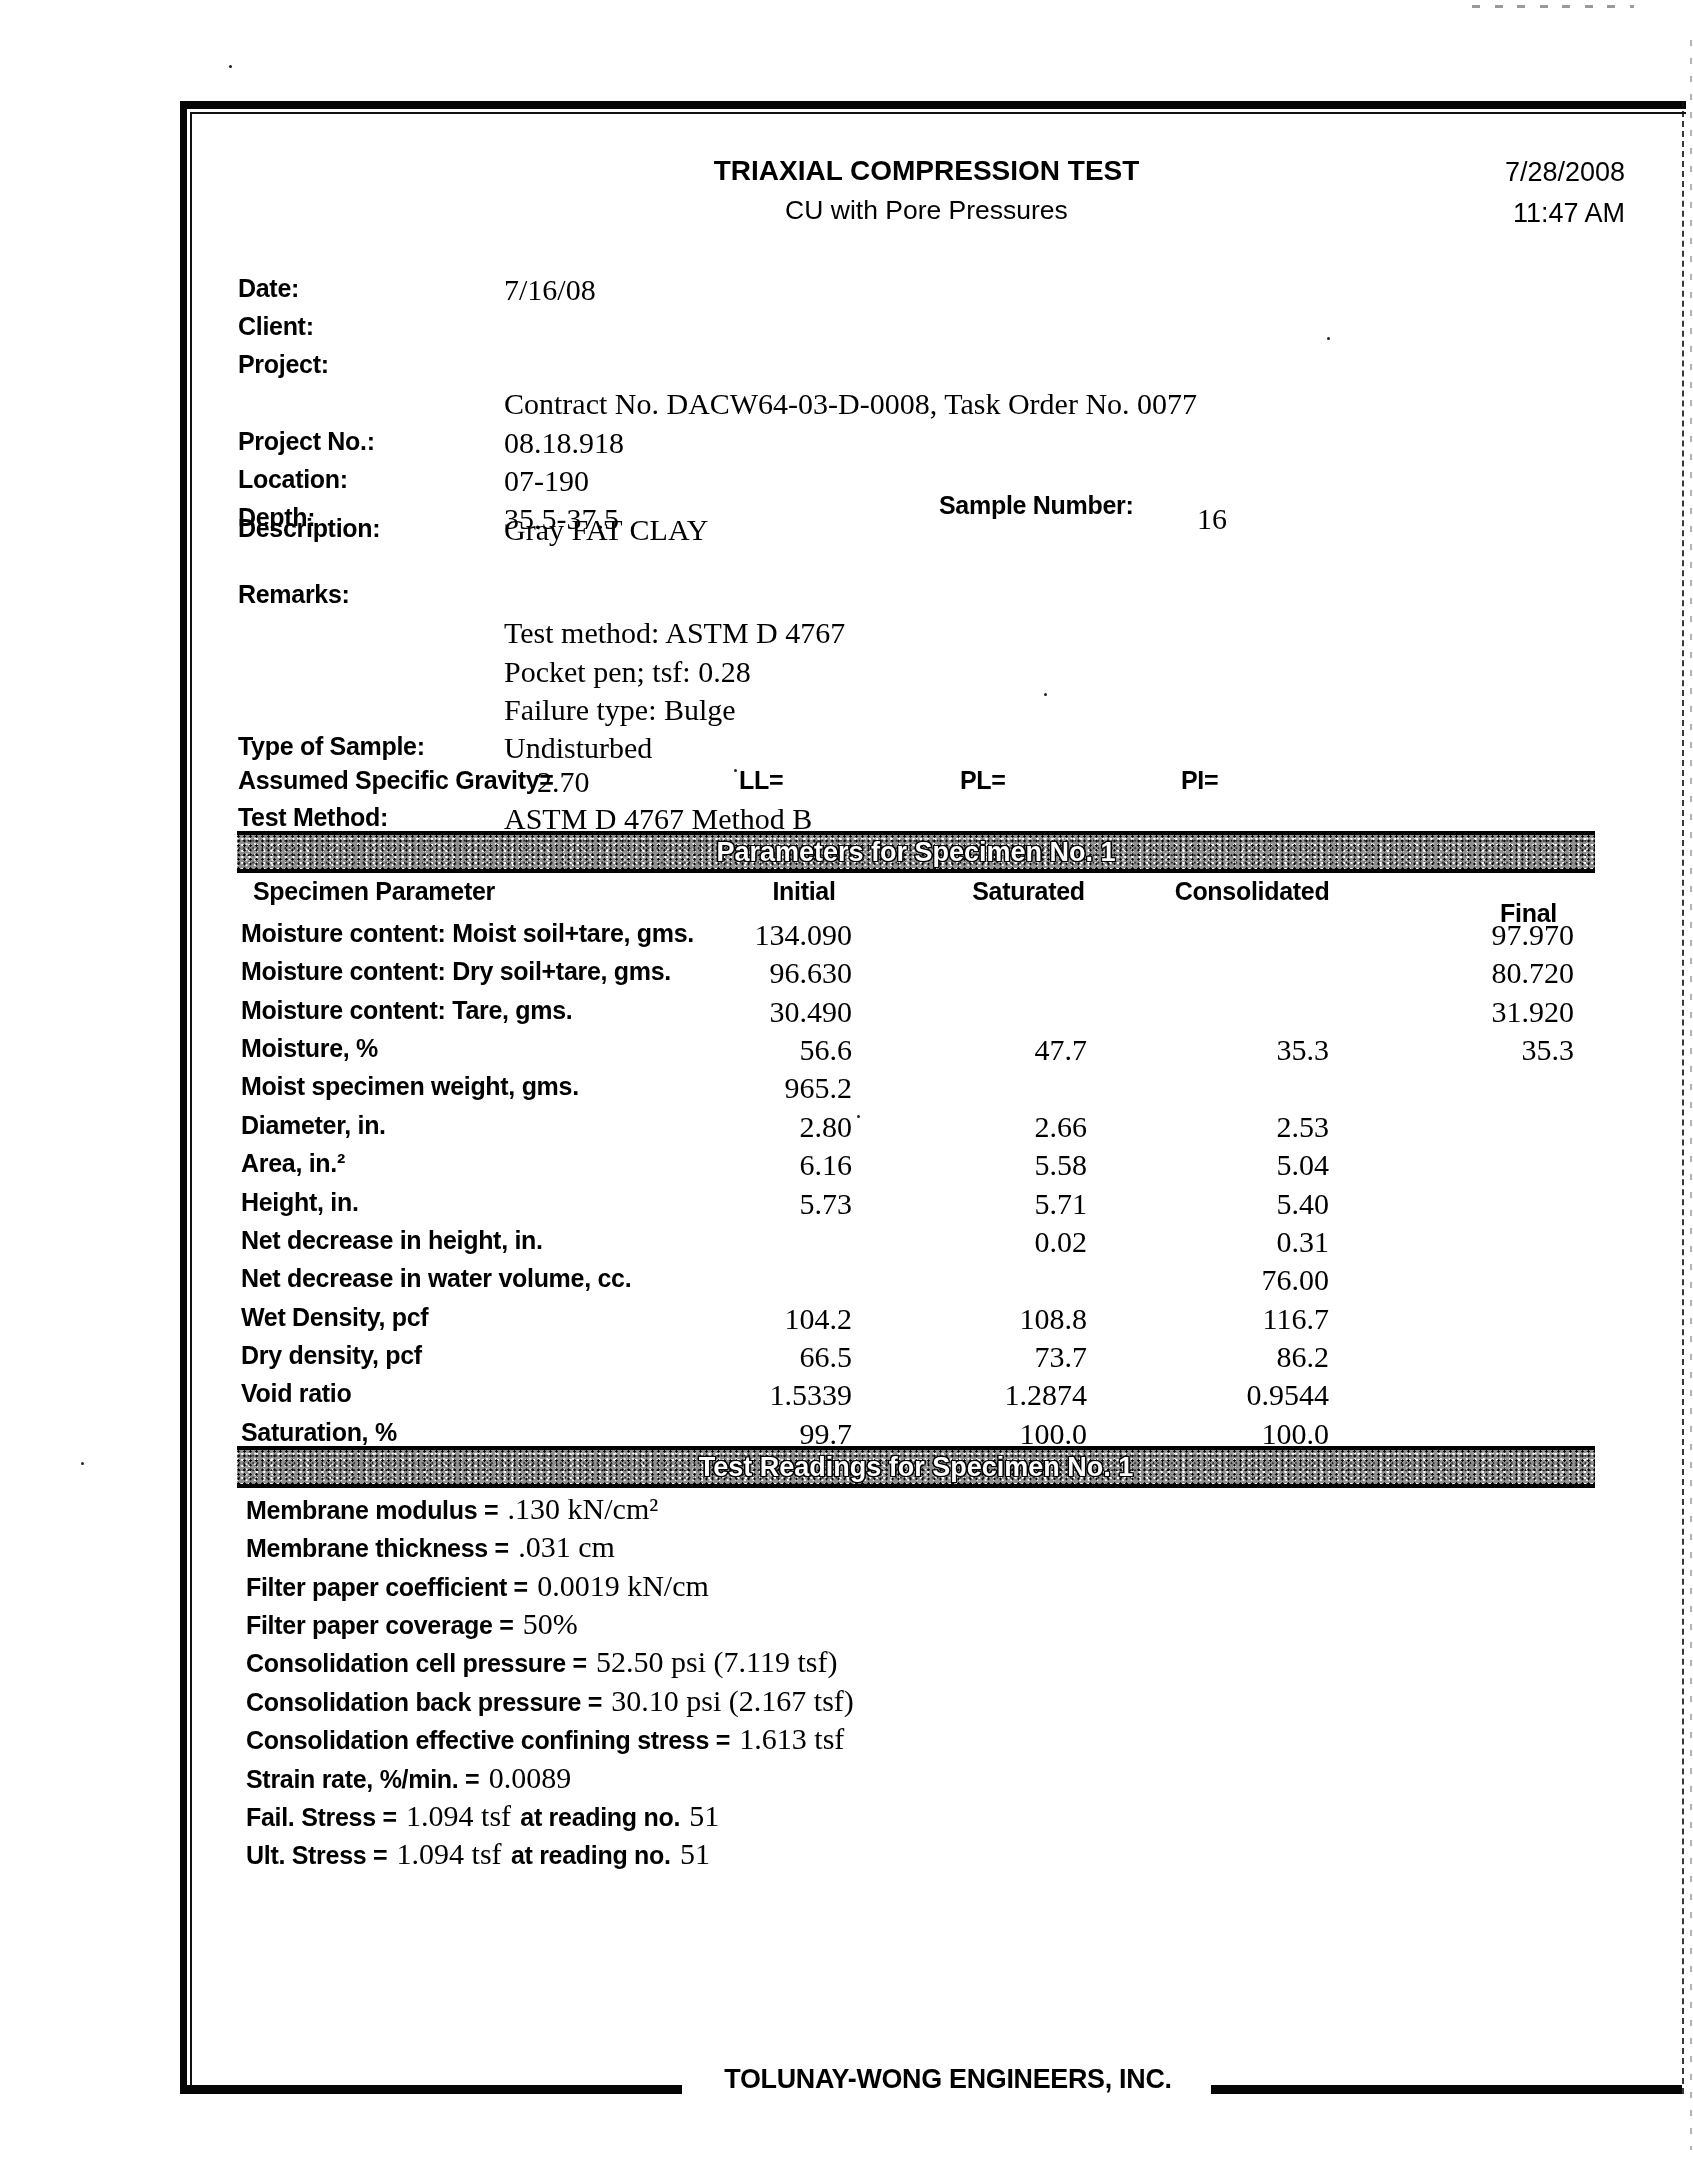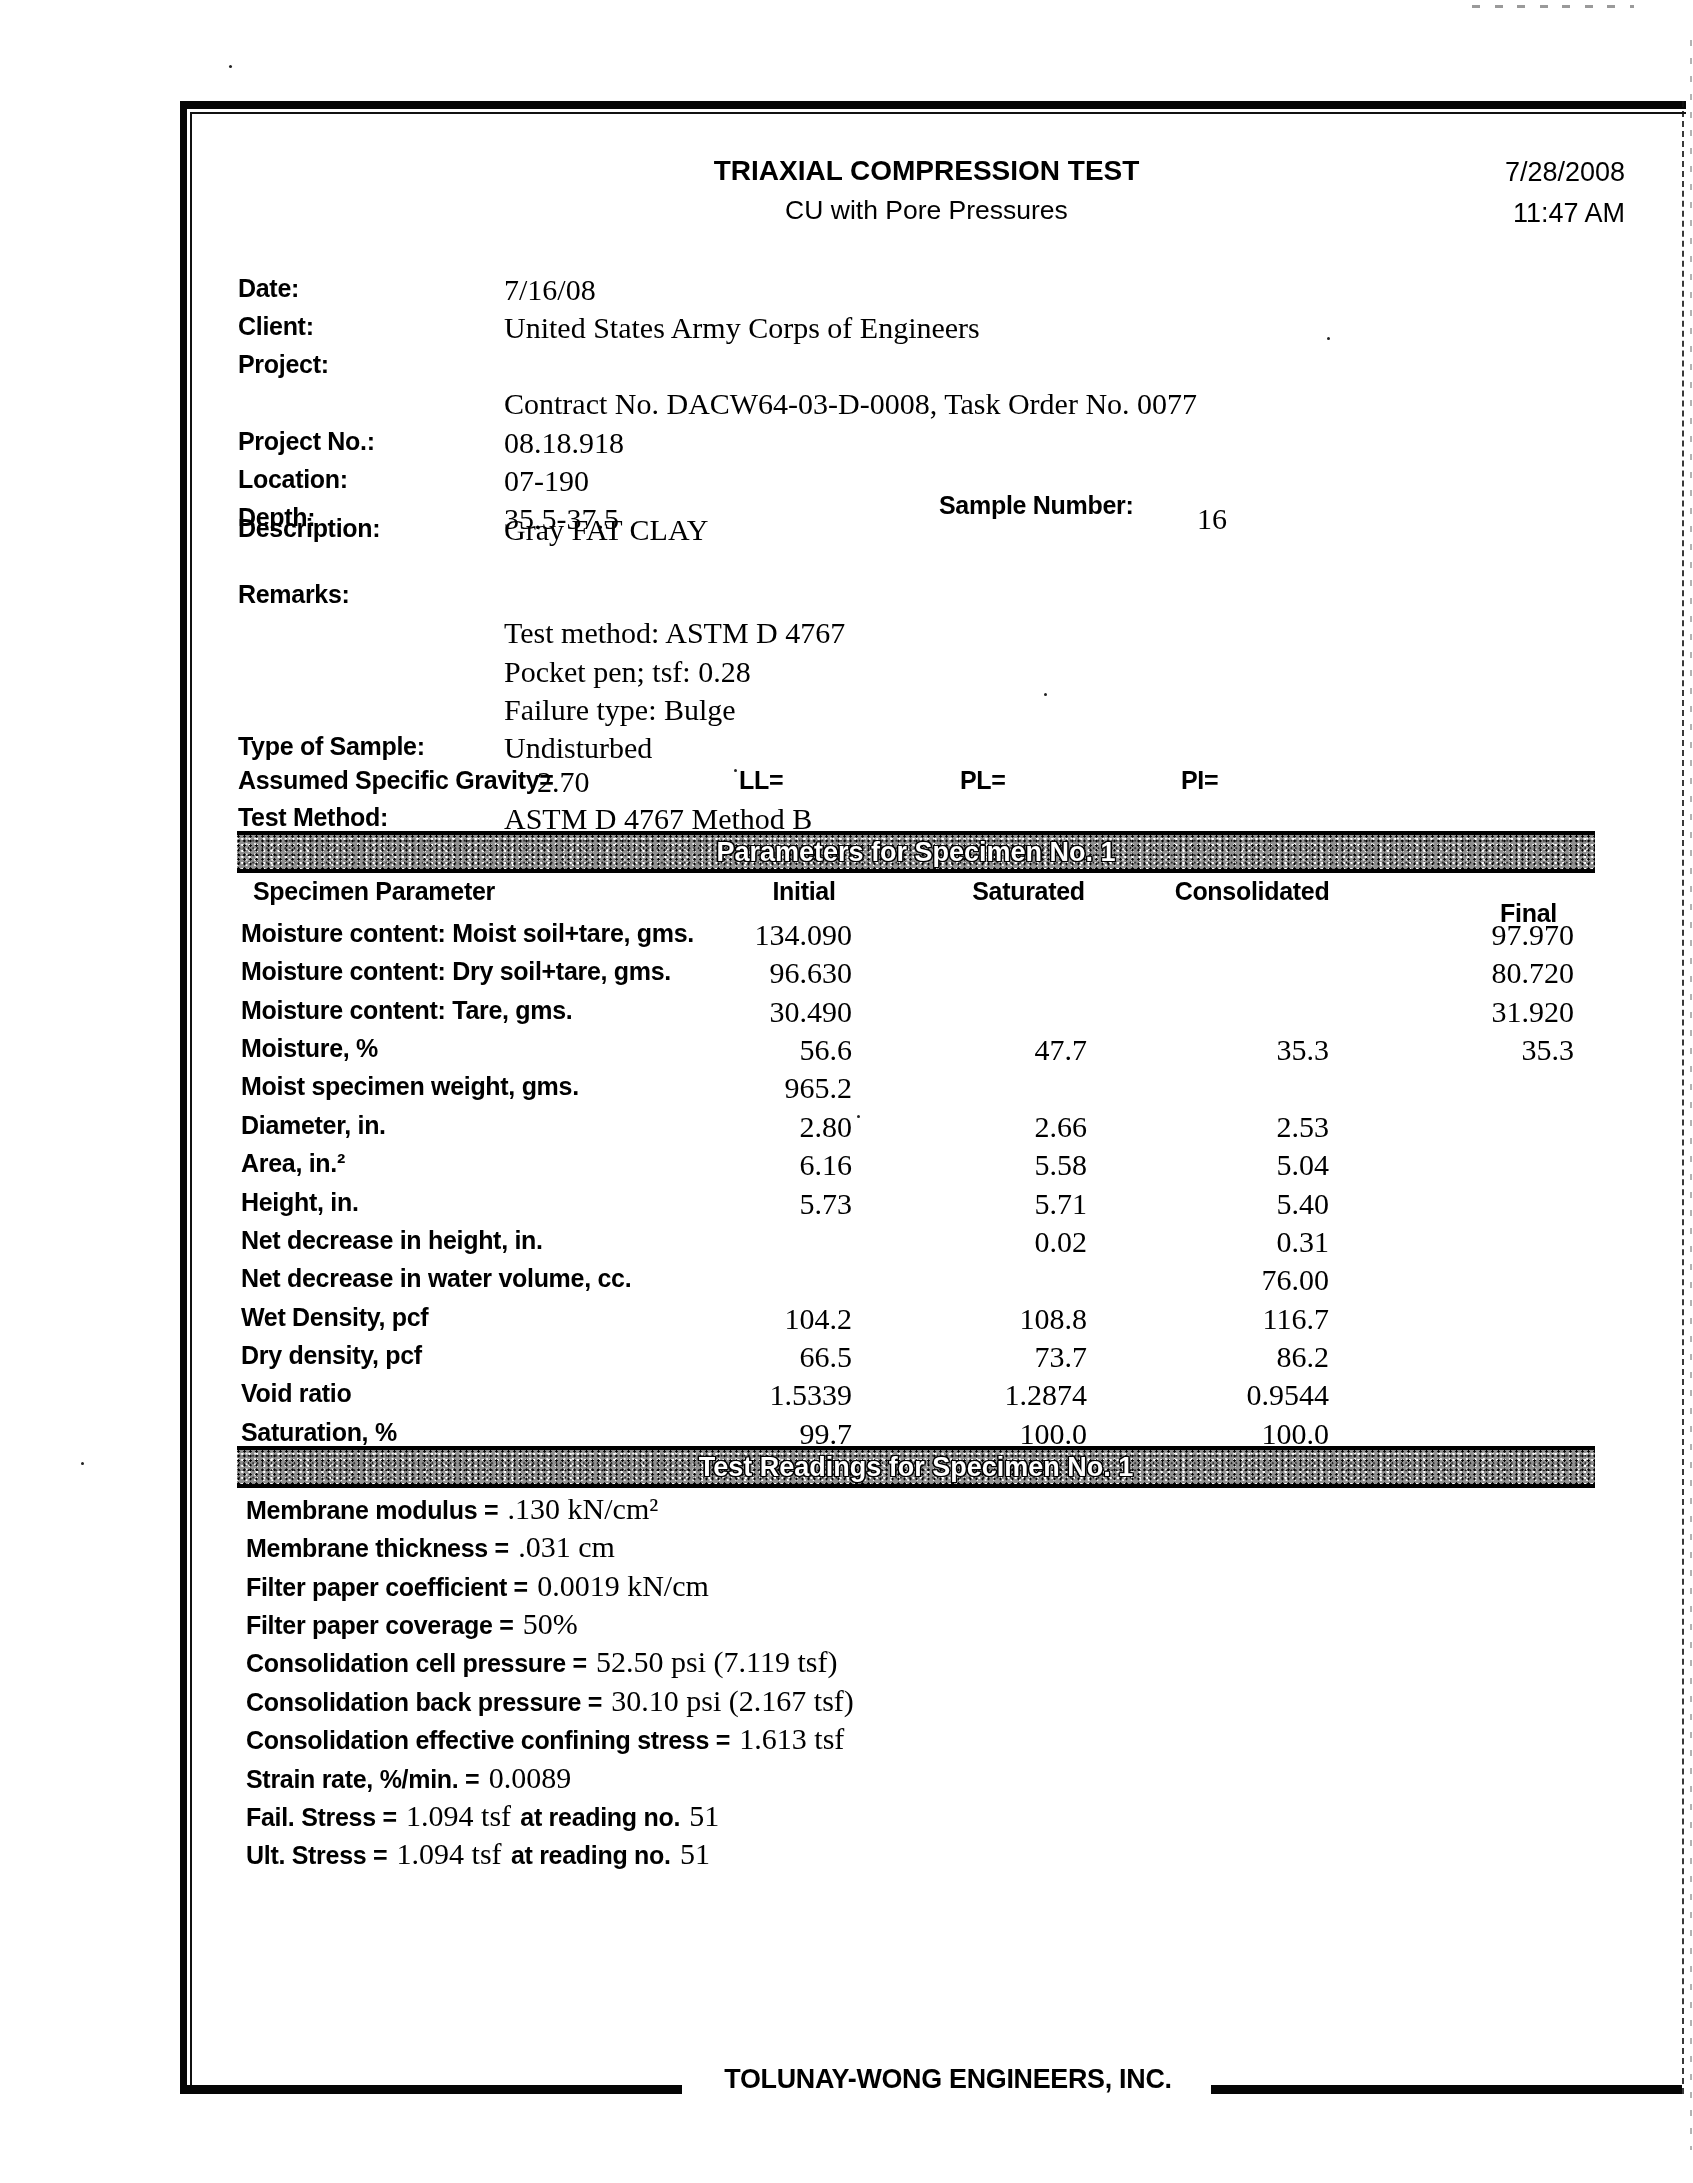--- a/index.html
+++ b/index.html
@@ -103,21 +103,20 @@
 
   <div id="fields">
       <div class="frow" style="top: 270px;">
     <span class="flabel b">Date:</span>
     <span class="fvalue s">7/16/08</span>
     <span class="fxlabel b"></span>
     <span class="fxvalue s"></span>
   </div>
       <div class="frow" style="top: 308px;">
     <span class="flabel b">Client:</span>
-    <span class="fvalue s">United States Army Corps of Engineers</span>
     <span class="fxlabel b"></span>
     <span class="fxvalue s"></span>
   </div>
       <div class="frow" style="top: 346px;">
     <span class="flabel b">Project:</span>
     <span class="fxlabel b"></span>
     <span class="fxvalue s"></span>
   </div>
       <div class="frow" style="top: 384px;">
     <span class="flabel b"></span>

